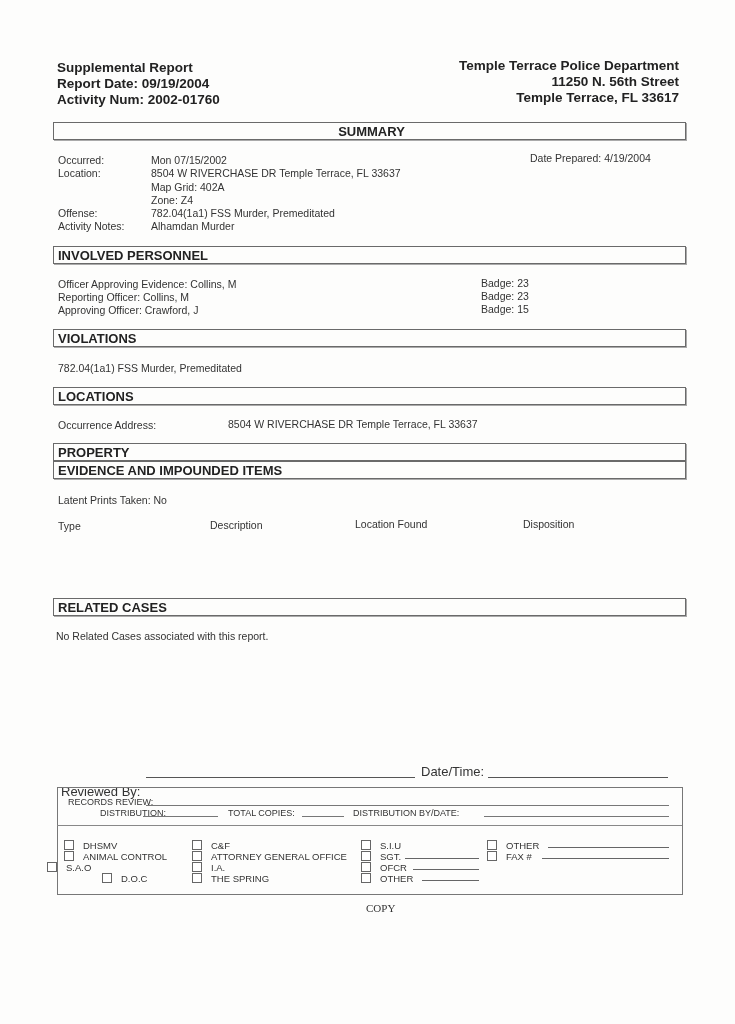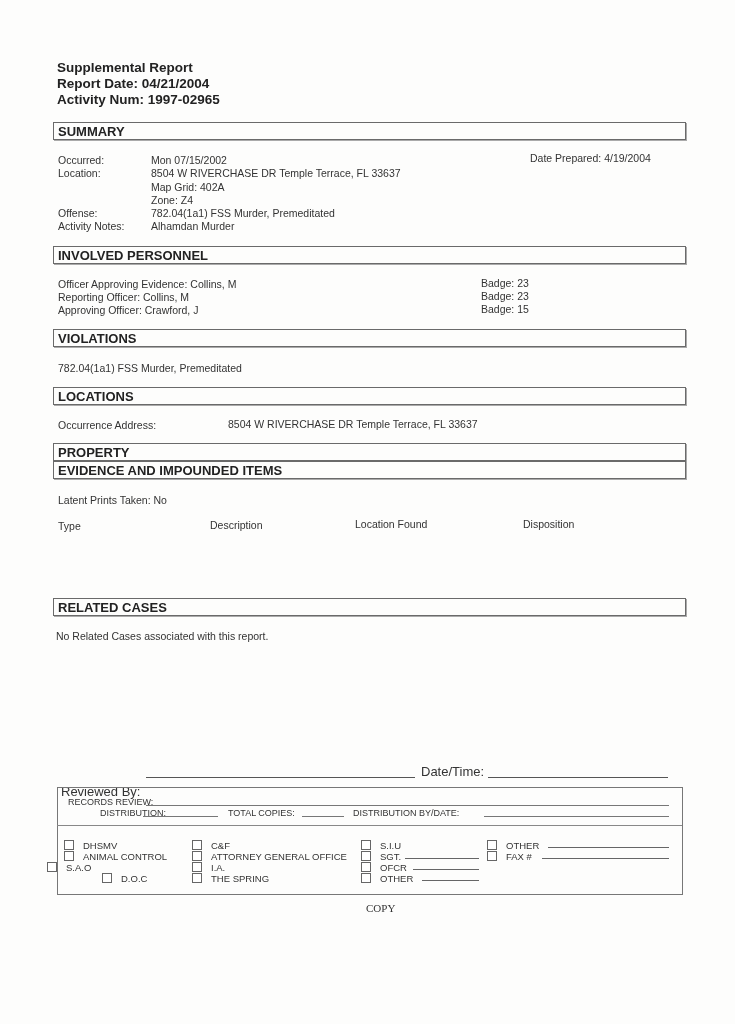--- a/index.html
+++ b/index.html
@@ -25,27 +25,30 @@
   .cb { display: inline-block; width: 8px; height: 8px; border: 1px solid #666; vertical-align: -1px; margin-right: 9px; background: #fff; }
   .cbrow { position: absolute; font-size: 9.5px; line-height: 11px; color: #333; white-space: nowrap; }
   .small { font-size: 9px; color: #333; position: absolute; white-space: nowrap; }
   .copy { font-family: "Liberation Serif", serif; font-size: 11px; color: #333; }
 </style>
 </head>
 <body>
 
 <div class="abs hdr-left">
   <div>Supplemental Report</div>
-  <div>Report Date: 04/21/2004</div>
-  <div>Activity Num: 1997-02965</div>
+  <div>Report Date: 09/19/2004</div>
+  <div>Activity Num: 2002-01760</div>
 </div>
 <div class="abs hdr-right">
+  <div>Temple Terrace Police Department</div>
+  <div>11250 N. 56th Street</div>
+  <div>Temple Terrace, FL  33617</div>
 </div>
 
-<div class="sec" style="top:122px;">SUMMARY</div>
+<div class="sec" style="top:122px;text-align:center;">SUMMARY</div>
 <div class="abs txt" style="left:530px; top:152px;">Date Prepared: 4/19/2004</div>
 <div>
   <div class="txt lbl" style="top:154px;">Occurred:</div>
   <div class="txt val" style="top:154px;">Mon 07/15/2002</div>
   <div class="txt lbl" style="top:167px;">Location:</div>
   <div class="txt val" style="top:167px;">8504 W RIVERCHASE DR Temple Terrace, FL 33637</div>
   <div class="txt val" style="top:181px;">Map Grid: 402A</div>
   <div class="txt val" style="top:194px;">Zone: Z4</div>
   <div class="txt lbl" style="top:207px;">Offense:</div>
   <div class="txt val" style="top:207px;">782.04(1a1) FSS Murder, Premeditated</div>

